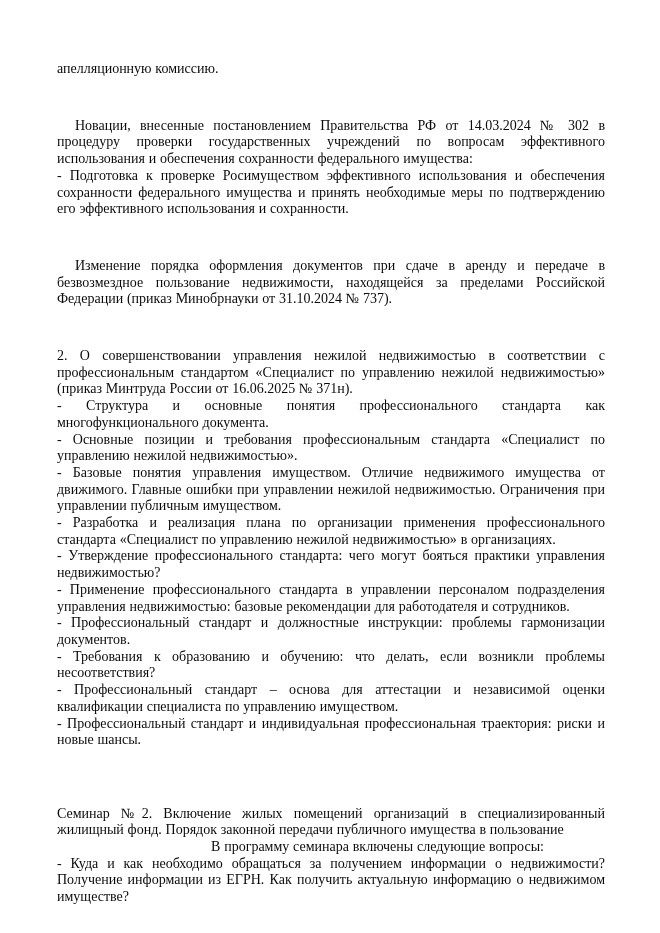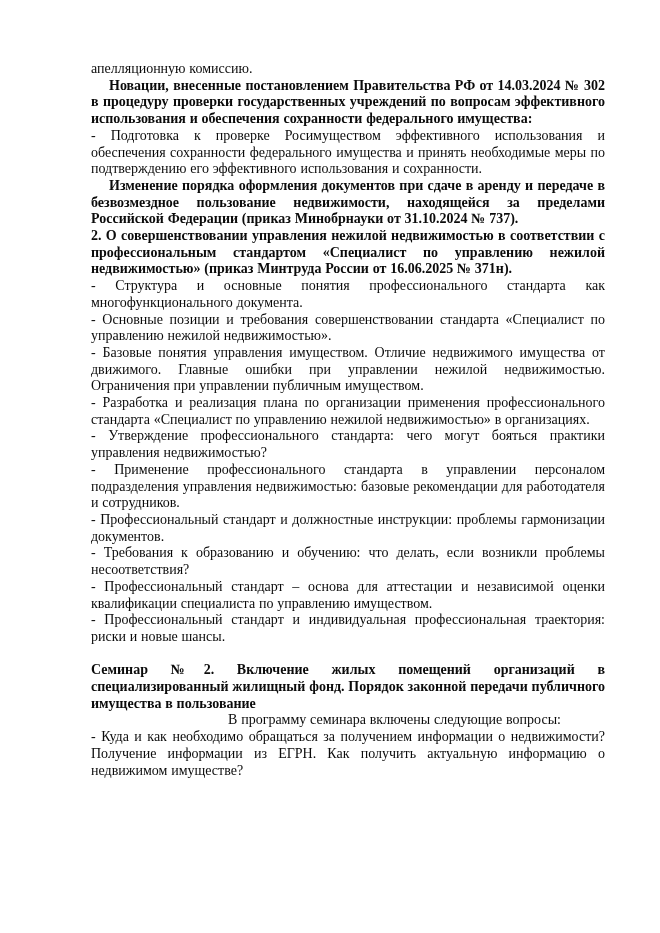--- a/index.html
+++ b/index.html
@@ -11,33 +11,34 @@
     width: 660px;
     height: 933px;
     overflow: hidden;
     font-family: "Liberation Serif", "DejaVu Serif", serif;
     color: #0b0b0b;
   }
   .page {
     box-sizing: border-box;
     width: 660px;
     height: 933px;
-    padding: 61px 55px 0 91px;
+    padding: 61px 55px 0 57px;
     background: #ffffff;
     overflow: hidden;
   }
   .doc p {
     margin: 0;
     font-size: 14px;
     line-height: 16.7px;
     text-align: justify;
     word-spacing: 0.02em;
   }
   .doc p.bold {
-    font-weight: bold;
+    font-weight: normal;
+    margin-top: 40px;
   }
   .doc p.indent {
     text-indent: 18px;
   }
   .doc p.program {
     text-indent: 93px;
     text-align: center;
   }
   .doc p.blank {
     height: 16.7px;
@@ -47,21 +48,21 @@
 <body>
 
 <div class="page">
   <div class="doc" style="color: rgb(11, 11, 11);">
       <p>апелляционную комиссию.</p>
       <p class="bold indent">Новации, внесенные постановлением Правительства РФ от 14.03.2024 № 302 в процедуру проверки государственных учреждений по вопросам эффективного использования и обеспечения сохранности федерального имущества:</p>
       <p>- Подготовка к проверке Росимуществом эффективного использования и обеспечения сохранности федерального имущества и принять необходимые меры по подтверждению его эффективного использования и сохранности.</p>
       <p class="bold indent">Изменение порядка оформления документов при сдаче в аренду и передаче в безвозмездное пользование недвижимости, находящейся за пределами Российской Федерации (приказ Минобрнауки от 31.10.2024 № 737).</p>
       <p class="bold">2. О совершенствовании управления нежилой недвижимостью в соответствии с профессиональным стандартом «Специалист по управлению нежилой недвижимостью» (приказ Минтруда России от 16.06.2025 № 371н).</p>
       <p>- Структура и основные понятия профессионального стандарта как многофункционального документа.</p>
-      <p>- Основные позиции и требования совершенствовании стандарта «Специалист по управлению нежилой недвижимостью».</p>
+      <p>- Основные позиции и требования профессиональным стандарта «Специалист по управлению нежилой недвижимостью».</p>
       <p>- Базовые понятия управления имуществом. Отличие недвижимого имущества от движимого. Главные ошибки при управлении нежилой недвижимостью. Ограничения при управлении публичным имуществом.</p>
       <p>- Разработка и реализация плана по организации применения профессионального стандарта «Специалист по управлению нежилой недвижимостью» в организациях.</p>
       <p>- Утверждение профессионального стандарта: чего могут бояться практики управления недвижимостью?</p>
       <p>- Применение профессионального стандарта в управлении персоналом подразделения управления недвижимостью: базовые рекомендации для работодателя и сотрудников.</p>
       <p>- Профессиональный стандарт и должностные инструкции: проблемы гармонизации документов.</p>
       <p>- Требования к образованию и обучению: что делать, если возникли проблемы несоответствия?</p>
       <p>- Профессиональный стандарт – основа для аттестации и независимой оценки квалификации специалиста по управлению имуществом.</p>
       <p>- Профессиональный стандарт и индивидуальная профессиональная траектория: риски и новые шансы.</p>
       <p class="blank"></p>
       <p class="bold">Семинар №2. Включение жилых помещений организаций в специализированный жилищный фонд. Порядок законной передачи публичного имущества в пользование</p>

